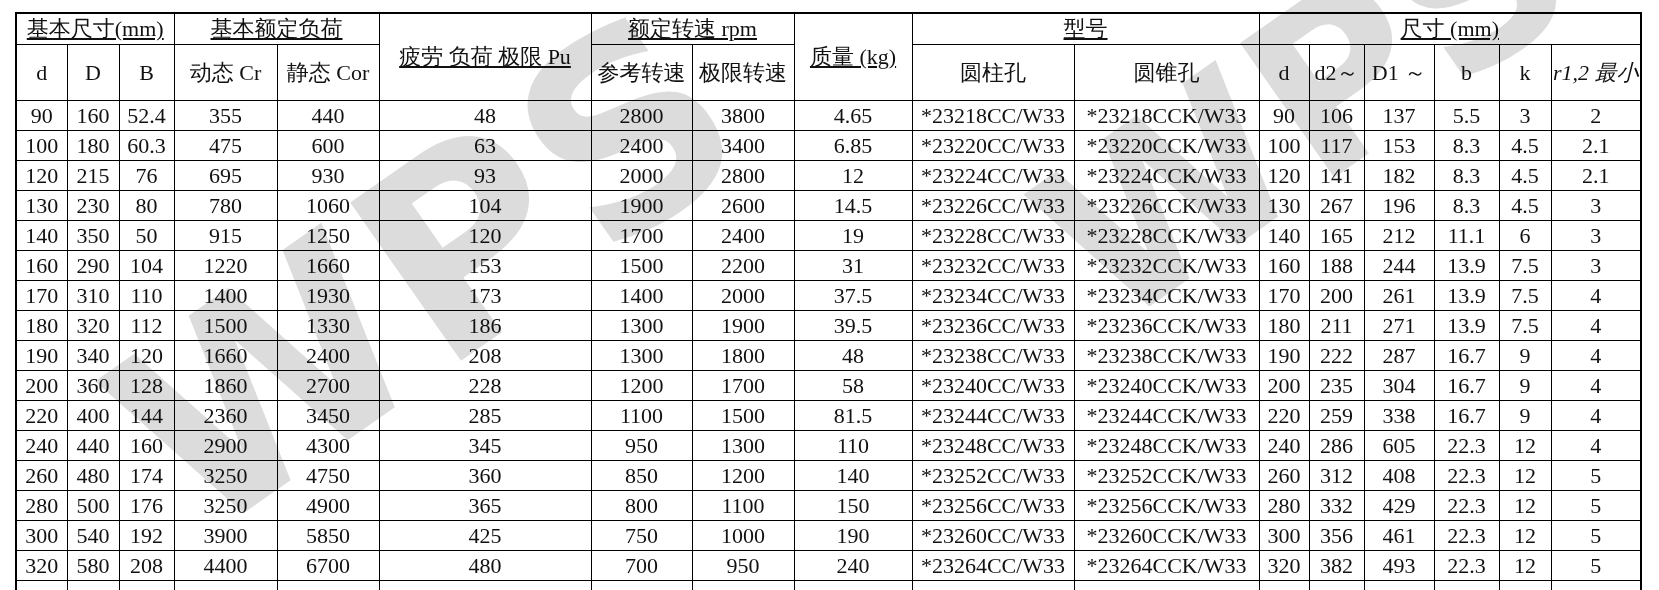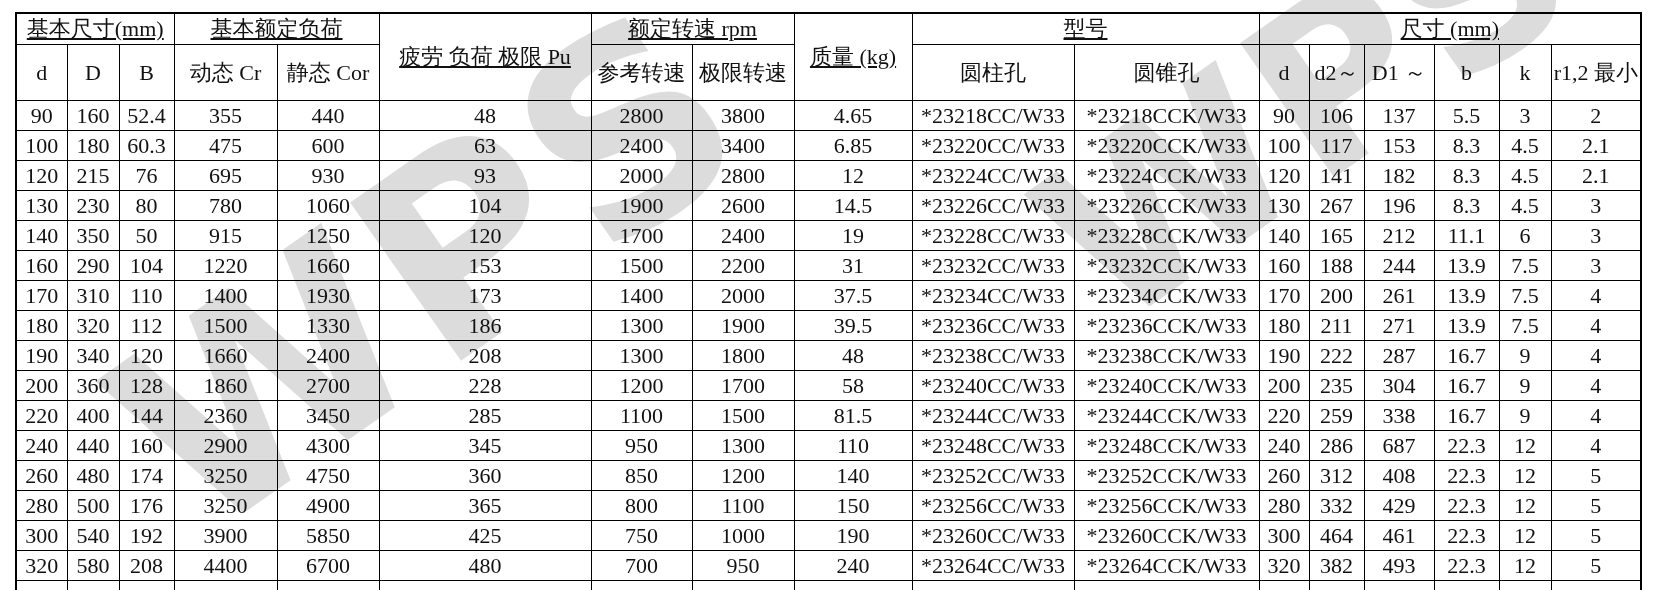--- a/index.html
+++ b/index.html
@@ -34,21 +34,21 @@
     font-weight:normal;
     text-align:center; vertical-align:middle;
     font-size:22px; padding:0 1px;
     white-space:nowrap; overflow:hidden;
     background:transparent;
   }
   tr.group-row th { height:30px;text-decoration:underline; }
   tr.sub-row th   { height:56px; }
   tr.data-row td  { height:30px; }
   tr.stub-row td  { height:18px; border-bottom:none; }
-  th.wrap { white-space:normal; line-height:1.15; font-size:21px; padding:0 5px; }
+  th.wrap { white-space:normal; line-height:1.15; font-size:21px; padding:0 5px;font-style:italic; }
 </style>
 </head>
 <body>
 
 <div class="page">
 
   <div class="wm wm1" style="color: rgb(220, 220, 220);">WPS</div>
   <div class="wm wm2" style="color: rgb(220, 220, 220);">WPS</div>
 
   <table class="spec">
@@ -316,21 +316,21 @@
           <td>2900</td>
           <td>4300</td>
           <td>345</td>
           <td>950</td>
           <td>1300</td>
           <td>110</td>
           <td>*23248CC/W33</td>
           <td>*23248CCK/W33</td>
           <td>240</td>
           <td>286</td>
-          <td>687</td>
+          <td>605</td>
           <td>22.3</td>
           <td>12</td>
           <td>4</td>
         </tr>
         <tr class="data-row">
           <td>260</td>
           <td>480</td>
           <td>174</td>
           <td>3250</td>
           <td>4750</td>
@@ -372,21 +372,21 @@
           <td>192</td>
           <td>3900</td>
           <td>5850</td>
           <td>425</td>
           <td>750</td>
           <td>1000</td>
           <td>190</td>
           <td>*23260CC/W33</td>
           <td>*23260CCK/W33</td>
           <td>300</td>
-          <td>464</td>
+          <td>356</td>
           <td>461</td>
           <td>22.3</td>
           <td>12</td>
           <td>5</td>
         </tr>
         <tr class="data-row">
           <td>320</td>
           <td>580</td>
           <td>208</td>
           <td>4400</td>

